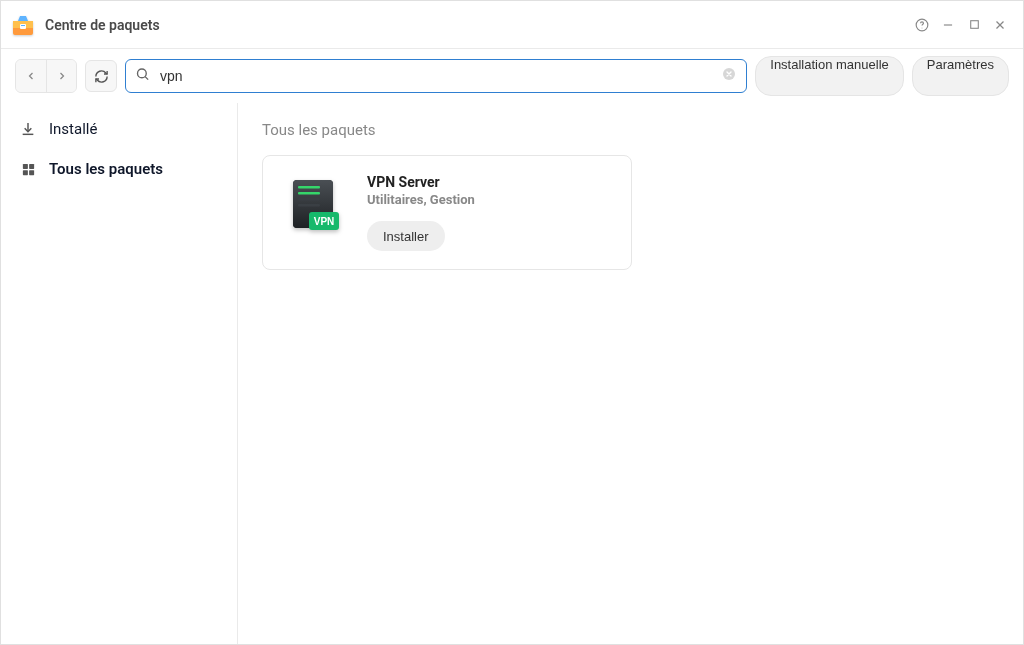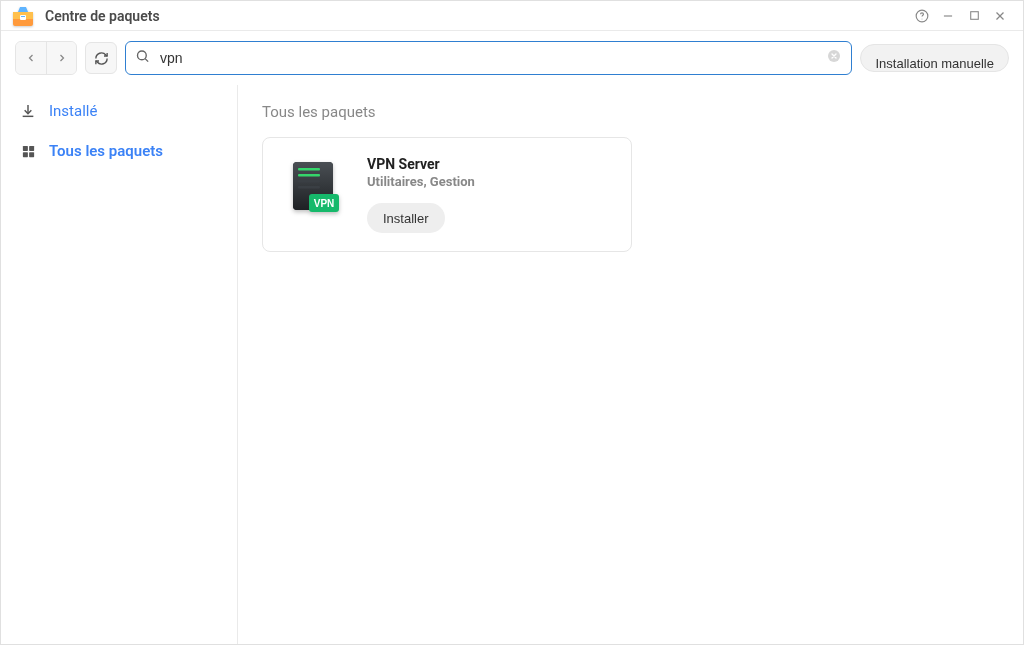--- a/index.html
+++ b/index.html
@@ -1,43 +1,43 @@
 <!DOCTYPE html>
 <html><head>
 <meta charset="utf-8">
 <style>
   * { box-sizing: border-box; margin: 0; padding: 0; }
   html, body { width: 1024px; height: 645px; font-family: -apple-system, BlinkMacSystemFont, "Segoe UI", Roboto, Helvetica, Arial, sans-serif; background: #fff; }
   .window { width: 1024px; height: 645px; border: 1px solid #e0e0e0; display: flex; flex-direction: column; background: #fff; position: relative; }
 
   
-  .titlebar { height: 30px; display: flex; align-items: center; padding: 0 10px; border-bottom: 1px solid #eaeaea; }
+  .titlebar { height: 48px; display: flex; align-items: center; padding: 0 10px; border-bottom: 1px solid #eaeaea; }
   .titlebar .app-icon { width: 24px; height: 24px; margin-right: 10px; display:flex; align-items:center; justify-content:center;}
   .titlebar .title { font-size: 14px; font-weight: 600; color: #4a4a4a; }
   .titlebar .spacer { flex: 1; }
   .titlebar .win-btn { width: 26px; height: 26px; display:flex; align-items:center; justify-content:center; color:#888; cursor:pointer; border-radius:4px; }
 
   
   .toolbar { height: 54px; display:flex; align-items:center; padding: 0 14px; gap: 8px; }
   .nav-group { display:flex; border:1px solid #e5e5e5; border-radius:6px; overflow:hidden; background:#f7f7f7;}
   .nav-btn { width:30px; height:32px; display:flex; align-items:center; justify-content:center; color:#888; cursor:pointer; background:#f7f7f7;}
   .nav-btn + .nav-btn { border-left:1px solid #e5e5e5;}
   .refresh-btn { width:32px; height:32px; display:flex; align-items:center; justify-content:center; color:#555; cursor:pointer; border:1px solid #e5e5e5; border-radius:6px; background:#f7f7f7;}
 
   .search-wrap { flex:1; position:relative; }
   .search-input { width:100%; height:34px; border:1px solid #2f7fd1; border-radius:6px; padding: 0 34px 0 34px; font-size:14px; color:#333; outline:none; }
   .search-icon { position:absolute; left:10px; top:50%; transform:translateY(-50%); color:#666; }
   .clear-icon { position:absolute; right:10px; top:50%; transform:translateY(-50%); color:#bbb; cursor:pointer; }
 
-  .toolbar .btn { height:28px; padding: 0 14px; border:1px solid #e5e5e5; background:#f2f2f2; border-radius:16px; font-size:13px; color:#333; cursor:pointer; display:flex; align-items:flex-end;}
+  .toolbar .btn { height:40px; padding: 0 14px; border:1px solid #e5e5e5; background:#f2f2f2; border-radius:16px; font-size:13px; color:#333; cursor:pointer; display:flex; align-items:flex-start;}
 
   
   .body { flex:1; display:flex; overflow:hidden; }
   .sidebar { width:237px; border-right:1px solid #eaeaea; padding-top:6px;}
-  .side-item { height:40px; display:flex; align-items:center; padding:0 18px; gap:12px; font-size:15px; color:#3b82f6; cursor:pointer;}
+  .side-item { height:40px; display:flex; align-items:center; padding:0 18px; gap:12px; font-size:15px; color:#0f172a; cursor:pointer;}
   .side-item.active { font-weight:600; }
   .side-item .ico { width:18px; display:flex; align-items:center; justify-content:center; color:#555;}
 
   .content { flex:1; padding: 18px 24px; overflow:auto;}
   .section-title { font-size:15px; color:#888; margin-bottom:16px; }
 
   .pkg-card { width:370px; border:1px solid #e6e6e6; border-radius:8px; padding:18px 20px; display:flex; gap:20px; align-items:flex-start;}
   .pkg-icon { width:64px; height:64px; flex-shrink:0; }
   .pkg-info { flex:1; }
   .pkg-name { font-size:14px; font-weight:700; color:#222; margin-bottom:2px;}
@@ -126,20 +126,23 @@
       <span class="clear-icon">
         <svg width="16" height="16" viewBox="0 0 24 24">
             <circle cx="12" cy="12" r="9" fill="#d7d7d7"></circle>
             <path d="M9 9l6 6M15 9l-6 6" stroke="#fff" stroke-width="2" stroke-linecap="round"></path>
           </svg>
       </span>
     </div>
 
     <button class="btn">
       <span>Installation manuelle</span>
+    </button>
+    <button class="btn">
+      <span>Paramètres</span>
     </button>
   </div>
 
   <div class="body">
 
     <div class="sidebar">
       <div class="side-item">
         <span class="ico">
           <svg width="16" height="16" viewBox="0 0 24 24" fill="none" stroke="currentColor" stroke-width="2.2">
               <path d="M12 3v12"></path>

